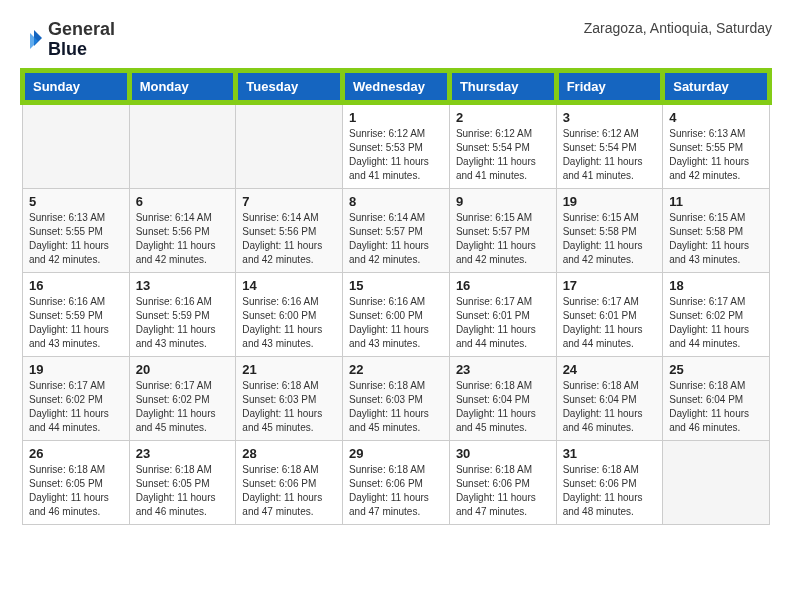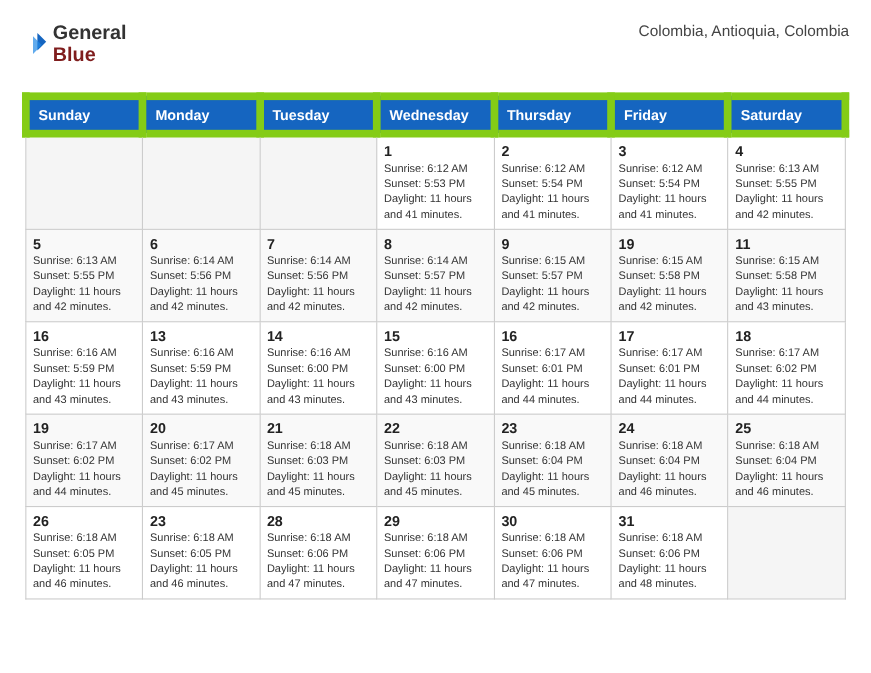--- a/index.html
+++ b/index.html
@@ -7,34 +7,34 @@
       font-family: Arial, sans-serif;
       background: #fff;
       width: 792px;
       min-height: 612px;
       padding: 20px;
     }
     .header {
       display: flex;
       align-items: flex-start;
       justify-content: space-between;
-      margin-bottom: 24px;
+      margin-bottom: 8px;
     }
     .logo {
       display: flex;
       align-items: center;
       gap: 4px;
     }
     .logo-text {
       font-size: 18px;
       font-weight: bold;
       line-height: 1.1;
     }
     .logo-general { color: #333; }
-    .logo-blue { color: #7f1d1d; }
+    .logo-blue { color: #0f172a; }
     .logo-icon {
       width: 24px;
       height: 24px;
     }
     .title-block {
       text-align: right;
     }
     .month-title {
       font-size: 32px;
       font-weight: bold;
@@ -49,21 +49,21 @@
       border-collapse: collapse;
       border: 1px solid #ccc;
     }
     .calendar-table th {
       background-color: #1565c0;
       color: #fff;
       font-size: 13px;
       font-weight: bold;
       padding: 6px 8px;
       text-align: left;
-      border: 7px solid #84cc16;
+      border: 5px solid #84cc16;
     }
     .calendar-table td {
       vertical-align: top;
       border: 1px solid #ccc;
       padding: 5px 6px;
       width: 107px;
       min-height: 80px;
       font-size: 10.5px;
       color: #333;
       background: #fff;
@@ -94,21 +94,21 @@
     <svg class="logo-icon" viewBox="0 0 24 24">
       <polygon points="14,2 22,10 14,18" fill="#1565c0"></polygon>
       <polygon points="10,5 18,13 10,21" fill="#1e88e5" opacity="0.7"></polygon>
     </svg>
     <div class="logo-text">
       <span class="logo-general">General</span><br>
       <span class="logo-blue">Blue</span>
     </div>
   </div>
   <div class="title-block">
-    <div class="location">Colombia, Antioquia, Colombia</div>
+    <div class="location">Zaragoza, Antioquia, Saturday</div>
   </div>
 </div>
 
 <table class="calendar-table">
   <thead>
     <tr>
     <th>Sunday</th>
         <th>Monday</th>
         <th>Tuesday</th>
         <th>Wednesday</th>

